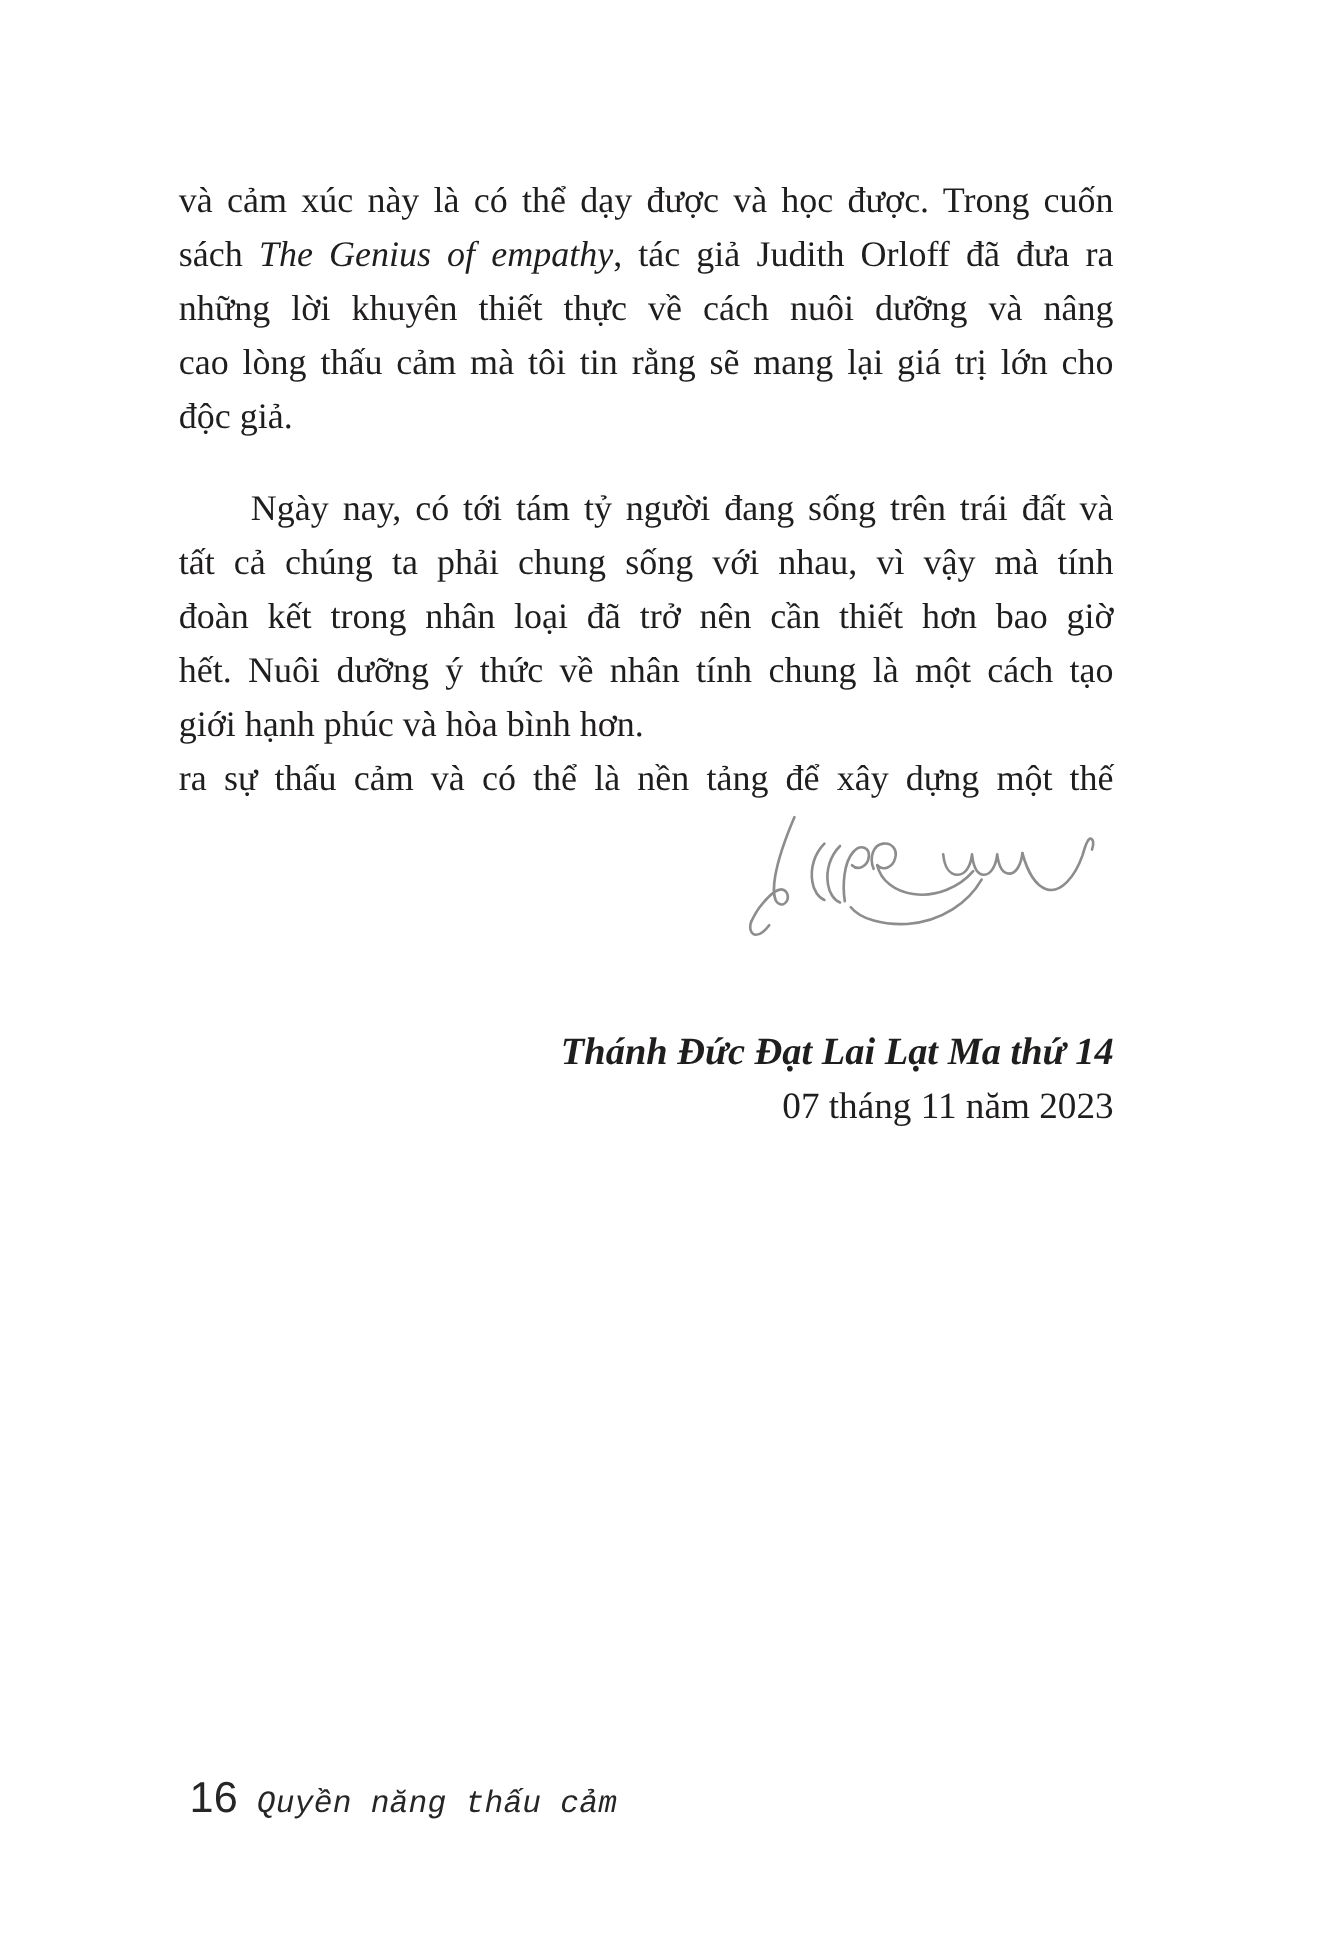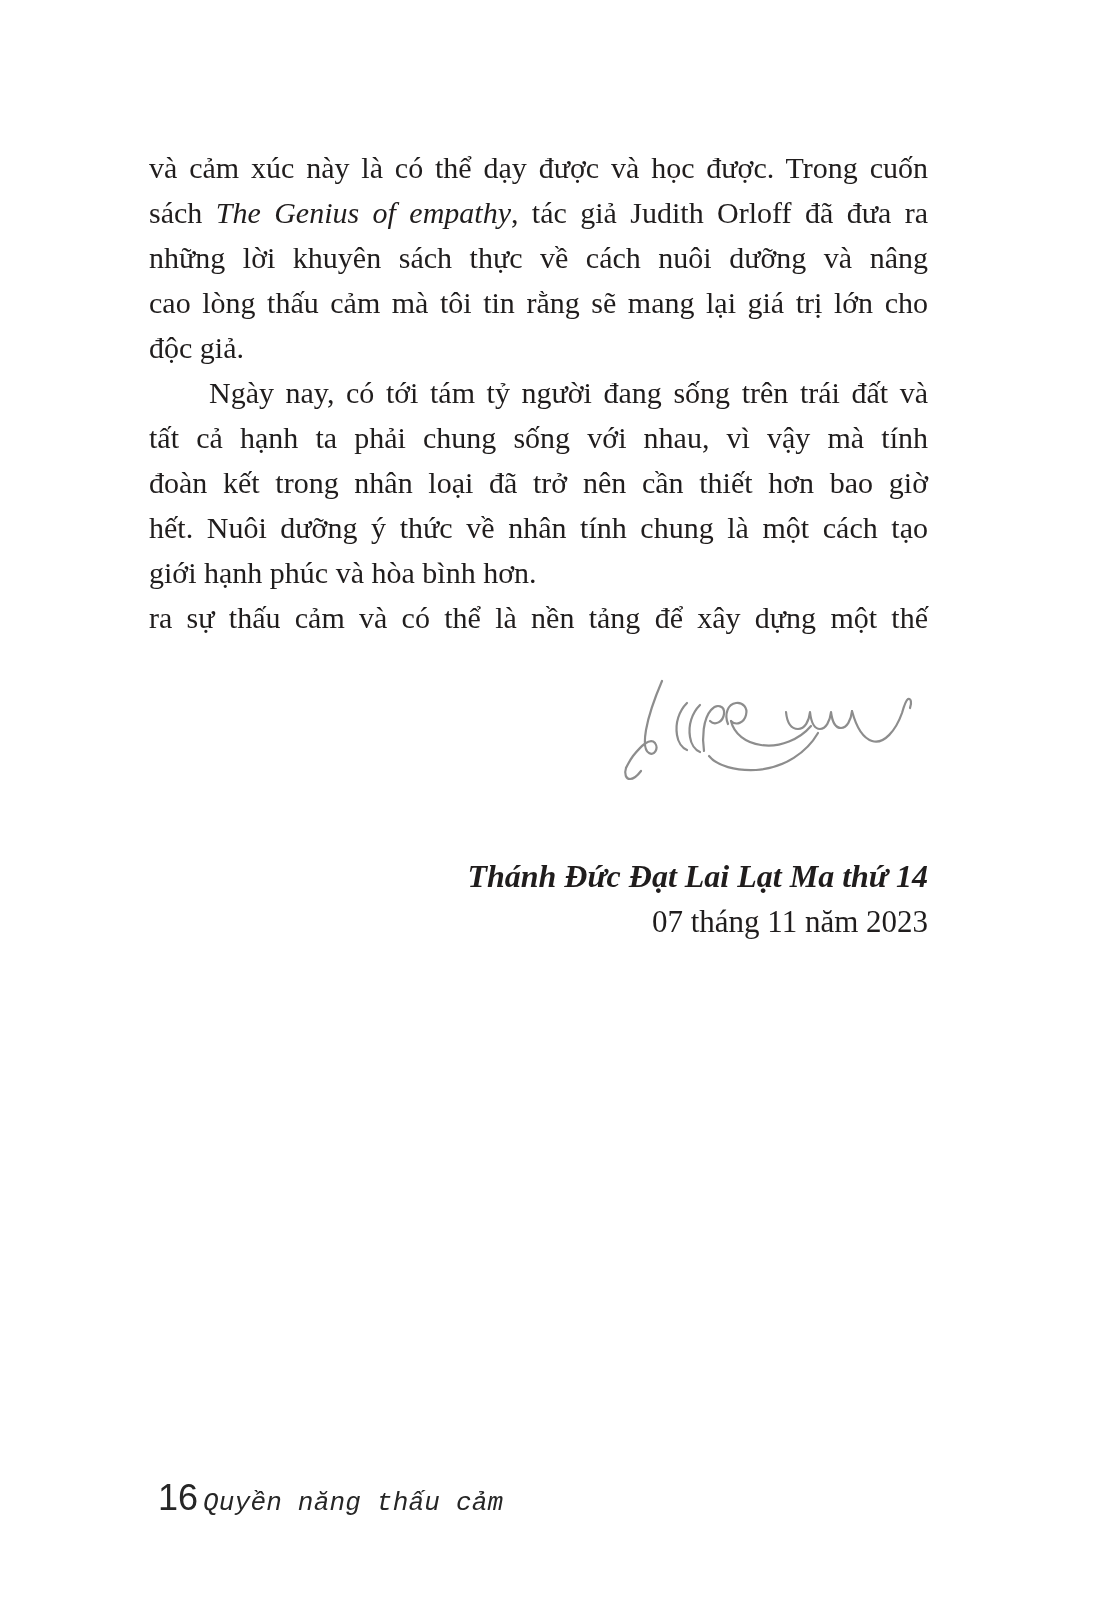--- a/index.html
+++ b/index.html
@@ -10,21 +10,21 @@
     background:var(--bg,#ffffff);
     color:var(--ink,#201d1d);
     font-family:"Liberation Serif","DejaVu Serif",serif;
     overflow:hidden;
   }
   .body-text{
     position:absolute;left:149px;top:145px;width:779px;
     font-size:30px;line-height:45px;
   }
   .para{margin:0;}
-  .para + .para{margin-top:0;}
+  .para + .para{margin-top:31px;}
   .line{
     text-align:justify;
     text-align-last:justify;
   }
   .line.last{text-align-last:left;}
   .line.indent{padding-left:60px;}
   .it{font-style:italic;}
   .signature{
     position:absolute;left:600px;top:650px;margin:0;
     width:320px;height:140px;
@@ -38,43 +38,43 @@
     stroke-linejoin:round;
   }
   .attribution{
     position:absolute;left:149px;top:818px;width:779px;
     text-align:right;line-height:45px;
   }
   .attr-name{font-weight:bold;font-style:italic;font-size:32px;margin-top:36px;}
   .attr-date{font-size:31px;}
   .footer{
     position:absolute;left:158px;top:1477px;
-    display:flex;align-items:baseline;gap:5px;
+    display:flex;align-items:baseline;gap:16px;
     font-family:"Liberation Sans","DejaVu Sans",sans-serif;
     color:#262626;
   }
   .pagenum{font-size:36px;}
   .booktitle{font-style:italic;font-size:26px;letter-spacing:.2px;font-family:Liberation Mono, monospace;}
 </style>
 </head>
 <body>
 
 <div class="page" style="--bg: #ffffff; --ink: #201d1d; --sig: #8d8d8d;">
 
   <main class="body-text">
       <div class="para">
         <div class="line"><span>và cảm xúc này là có thể dạy được và học được. Trong cuốn</span></div>
         <div class="line"><span>sách </span><span class="it">The Genius of empathy</span><span>, tác giả Judith Orloff đã đưa ra</span></div>
-        <div class="line"><span>những lời khuyên sách thực về cách nuôi dưỡng và nâng</span></div>
+        <div class="line"><span>những lời khuyên thiết thực về cách nuôi dưỡng và nâng</span></div>
         <div class="line"><span>cao lòng thấu cảm mà tôi tin rằng sẽ mang lại giá trị lớn cho</span></div>
         <div class="line last"><span>độc giả.</span></div>
       </div>
       <div class="para">
         <div class="line indent"><span>Ngày nay, có tới tám tỷ người đang sống trên trái đất và</span></div>
-        <div class="line"><span>tất cả hạnh ta phải chung sống với nhau, vì vậy mà tính</span></div>
+        <div class="line"><span>tất cả chúng ta phải chung sống với nhau, vì vậy mà tính</span></div>
         <div class="line"><span>đoàn kết trong nhân loại đã trở nên cần thiết hơn bao giờ</span></div>
         <div class="line"><span>hết. Nuôi dưỡng ý thức về nhân tính chung là một cách tạo</span></div>
         <div class="line last"><span>giới hạnh phúc và hòa bình hơn.</span></div>
         <div class="line"><span>ra sự thấu cảm và có thể là nền tảng để xây dựng một thế</span></div>
       </div>
     </main>
 
   <figure class="signature">
     <svg viewBox="0 0 320 140" xmlns="http://www.w3.org/2000/svg" aria-hidden="true">
       <path d="M62,31 C56,45 49,63 46,80 C44,92 45,101 49,103 C54,106 59,99 55,93 C50,87 41,96 33,106 C30,110 28,114 26,118"></path>

